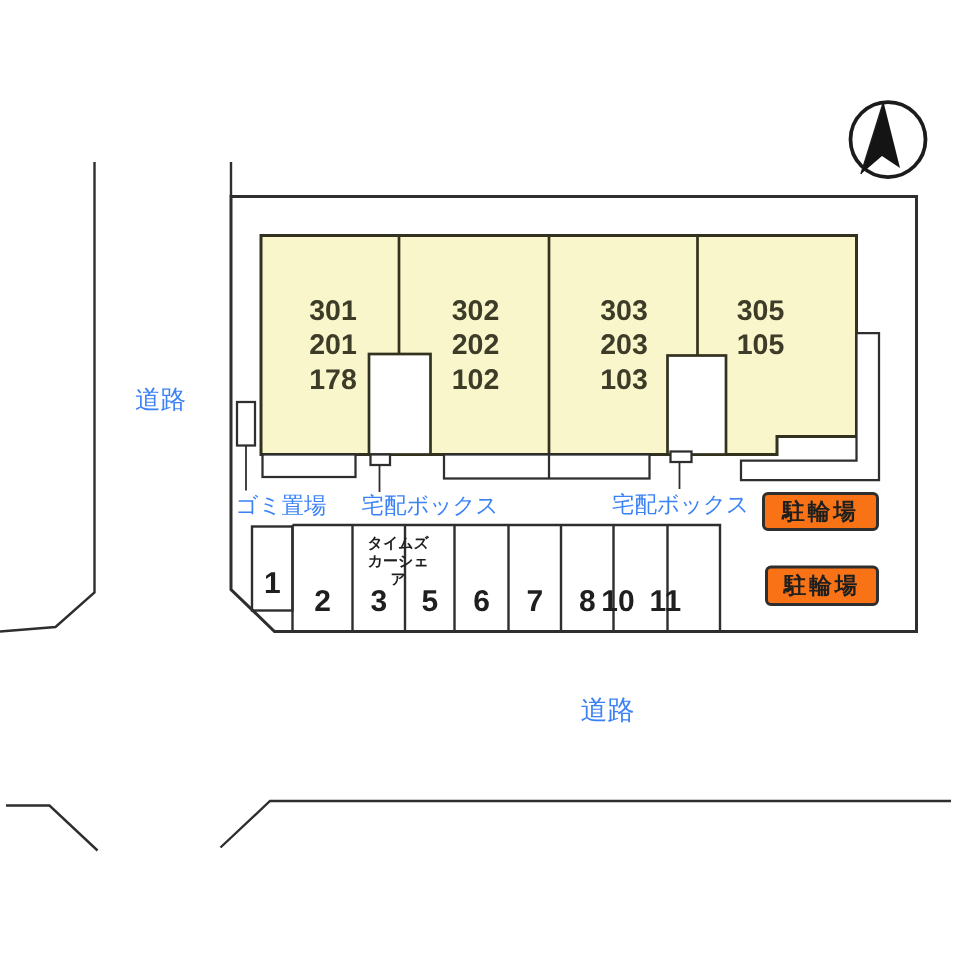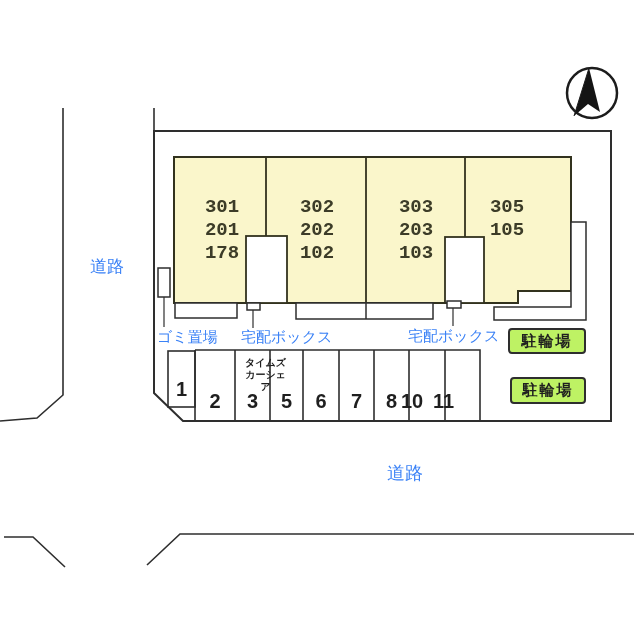--- a/index.html
+++ b/index.html
@@ -5,29 +5,29 @@
   html,body{margin:0;padding:0;background:#ffffff;}
   #stage{position:relative;width:640px;height:640px;background:#ffffff;overflow:hidden;
          font-family:"Liberation Sans",sans-serif;}
   #plan-svg{position:absolute;left:0;top:0;}
   .lbl{position:absolute;color:#3b82f6;font-weight:normal;white-space:nowrap;}
   #road-left{left:90px;top:255px;font-size:17px;}
   #road-bottom{left:387px;top:461px;font-size:18px;}
   #garbage-label{left:157px;top:328px;font-size:15px;}
   #delivery-label-1{left:241px;top:328px;font-size:15px;}
   #delivery-label-2{left:408px;top:327px;font-size:15px;}
-  .bike-box{position:absolute;border:2px solid #2e2e2e;border-radius:4px;background:#bef264;
+  .bike-box{position:absolute;border:2px solid #2e2e2e;border-radius:4px;background:#f97316;
             display:flex;align-items:center;justify-content:center;
             font-size:15px;letter-spacing:2px;font-weight:bold;color:#1f1f1f;}
   #bike-box-1{left:508px;top:328px;width:74px;height:22px;}
   #bike-box-2{left:510px;top:377px;width:72px;height:23px;}
   .unit{position:absolute;width:84px;top:196px;text-align:center;
         font-size:19px;line-height:23px;font-weight:bold;color:#3c3c28;}
   #unit-1{left:180px;} #unit-2{left:275px;} #unit-3{left:374px;} #unit-4{left:465px;}
-  .unit span{display:block;font-family:Liberation Mono, monospace;}
+  .unit span{display:block;}
   .pnum{position:absolute;text-align:center;font-size:20px;font-weight:bold;color:#1f1f1f;top:390px;}
   #p1{left:168px;width:27px;top:378px;}
   #p2{left:195px;width:40px;}
   #p3{left:235px;width:35px;}
   #p5{left:270px;width:33px;}
   #p6{left:303px;width:36px;}
   #p7{left:339px;width:35px;}
   #p8{left:374px;width:35px;}
   #p10{left:394px;width:36px;}
   #p11{left:426px;width:35px;}

